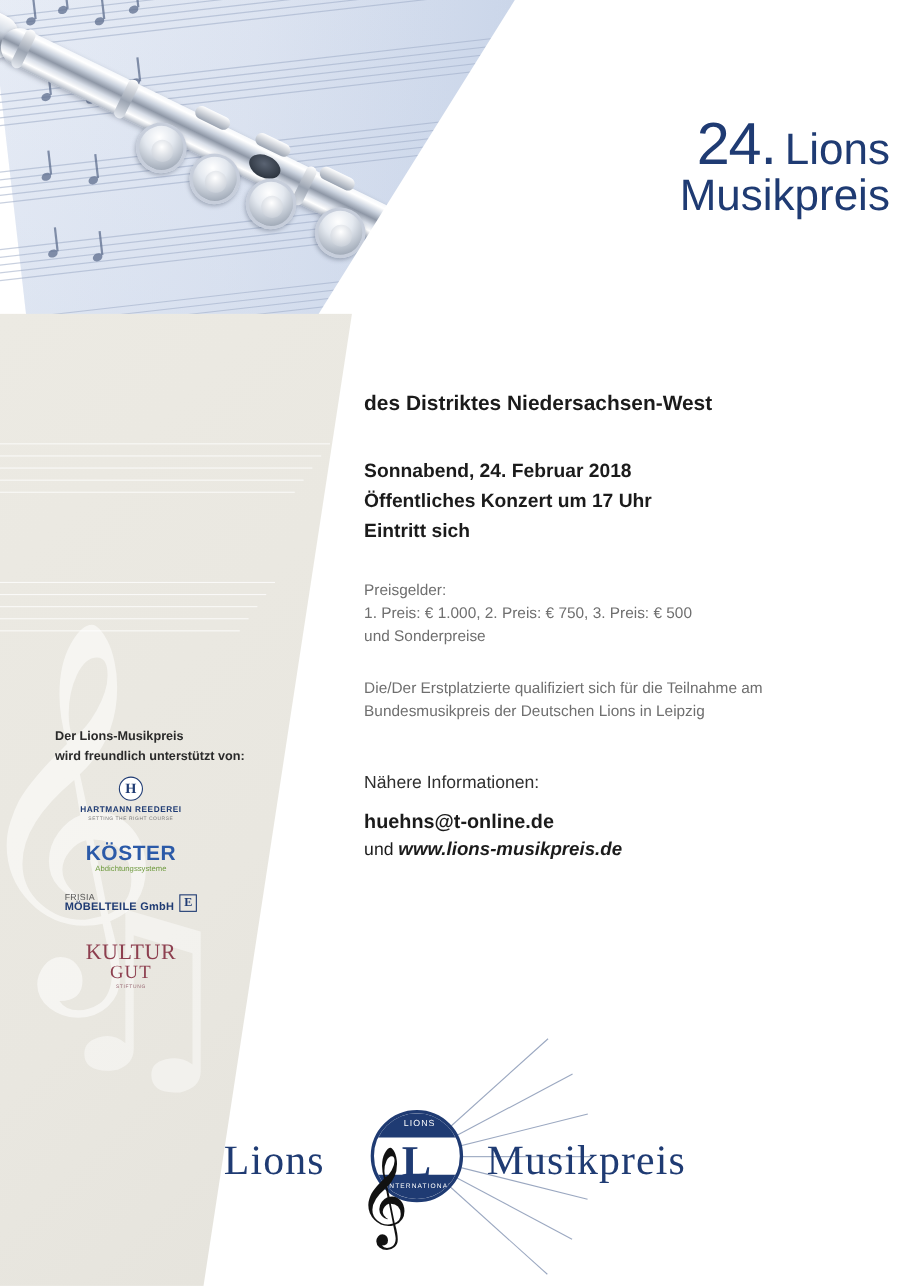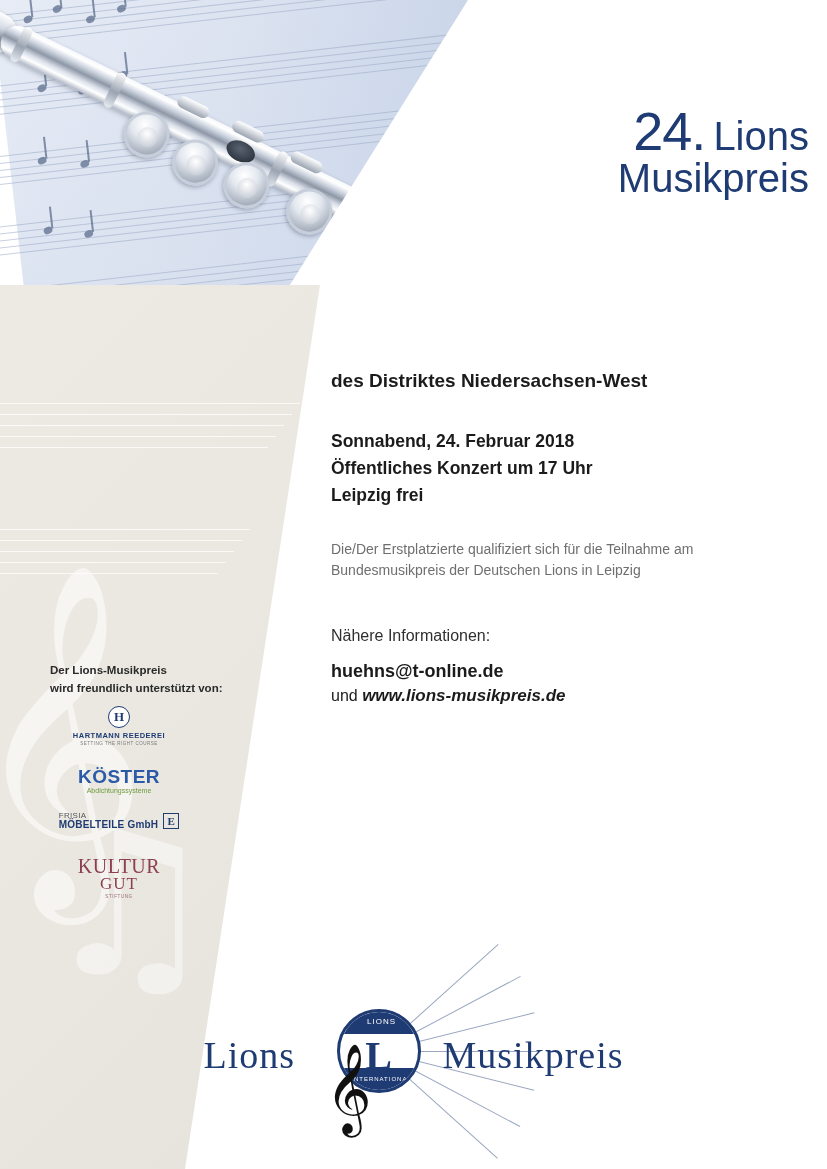--- a/index.html
+++ b/index.html
@@ -245,21 +245,21 @@
   }
 
   .kultur { color: #8d3f4f; }
   .ku1 { font-size: 20px; font-family: "Liberation Serif", serif; letter-spacing: .5px; }
   .ku2 { font-size: 17px; font-family: "Liberation Serif", serif; letter-spacing: 1px; margin-top: -4px; }
   .ku3 { font-size: 4.5px; color: #9a6a74; letter-spacing: .6px; }
 
   
   .main {
     position: absolute;
-    left: 331px; top: 370px;
+    left: 331px; top: 357px;
     width: 470px;
     color: #1b1b1b;
   }
   .bold-line {
     font-size: 19px;
     font-weight: 700;
     margin: 0 0 36px 0;
   }
   .addr { font-size: 17.5px; line-height: 1.55; margin-bottom: 30px; }
   .when { font-size: 17.5px; font-weight: 700; line-height: 1.55; margin-bottom: 30px; }
@@ -478,23 +478,28 @@
     <div class="ku3">STIFTUNG</div>
   </div>
 
   <div class="main">
     <div class="bold-line">des Distriktes Niedersachsen-West</div>
 
 
     <div class="when">
       <div>Sonnabend, 24. Februar 2018</div>
       <div>Öffentliches Konzert um 17 Uhr</div>
-      <div>Leipzig frei</div>
-    </div>
-
+      <div>Eintritt sich</div>
+    </div>
+
+    <div class="prizes">
+      <div>Preisgelder:</div>
+      <div>1. Preis: € 1.000, 2. Preis: € 750, 3. Preis: € 500</div>
+      <div>und Sonderpreise</div>
+    </div>
 
     <div class="quali">
       <div>Die/Der Erstplatzierte qualifiziert sich für die Teilnahme am</div>
       <div>Bundesmusikpreis der Deutschen Lions in Leipzig</div>
     </div>
 
     <div class="info-label">Nähere Informationen:</div>
     <div class="email">huehns@t-online.de</div>
     <div class="web">
       <span>und </span><b>www.lions-musikpreis.de</b>

